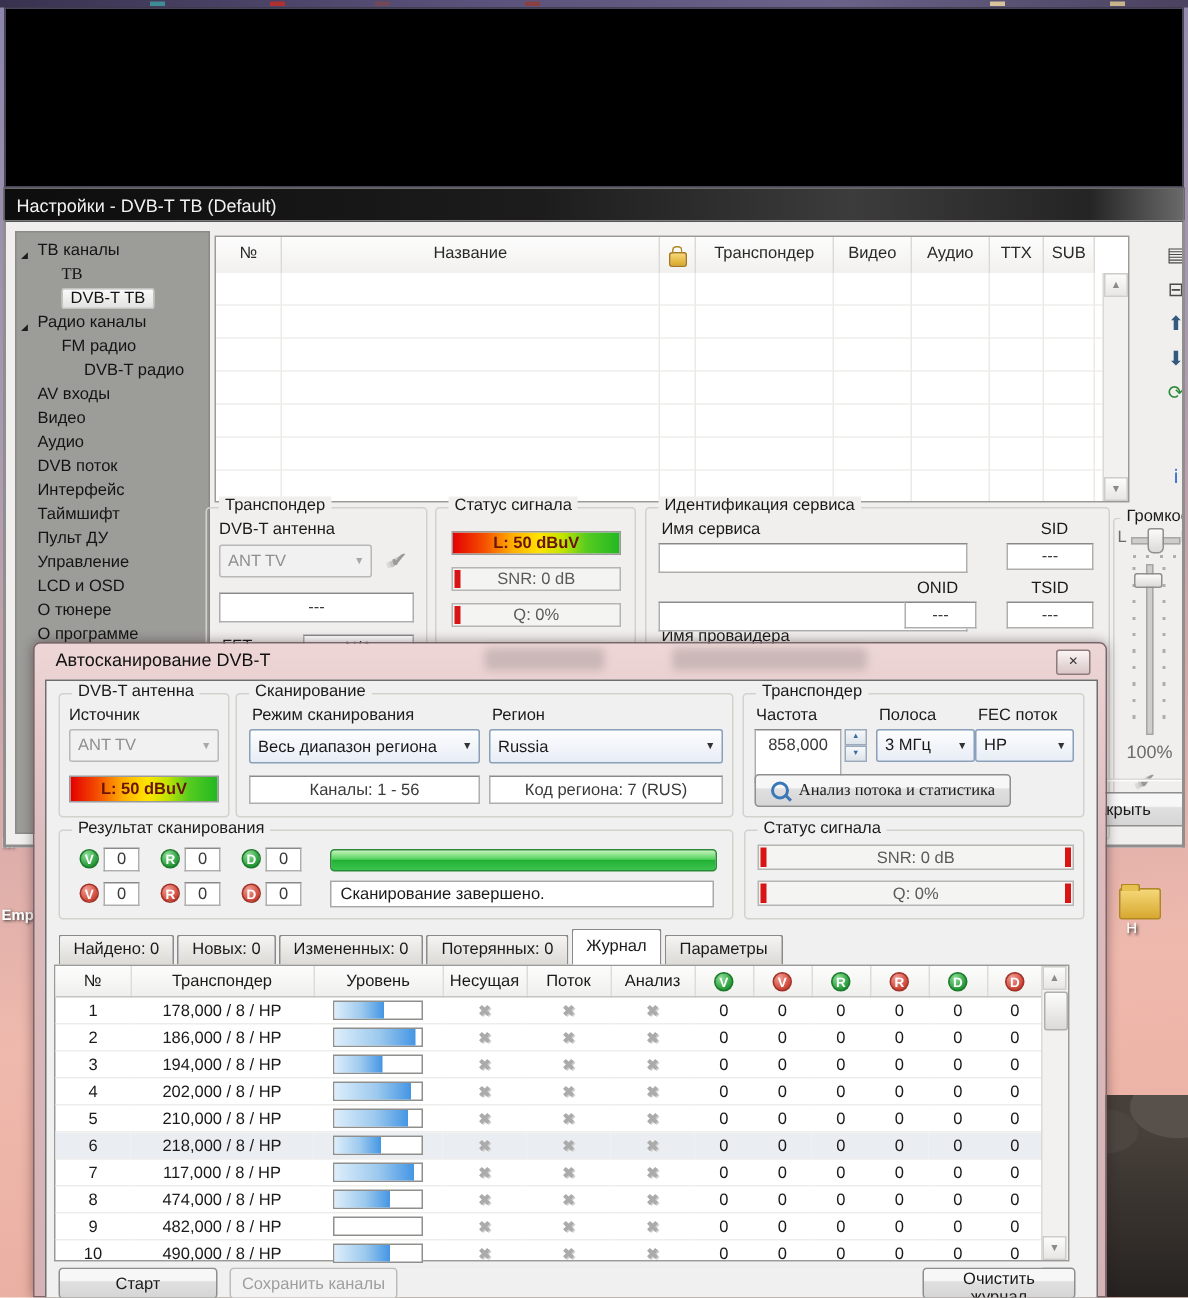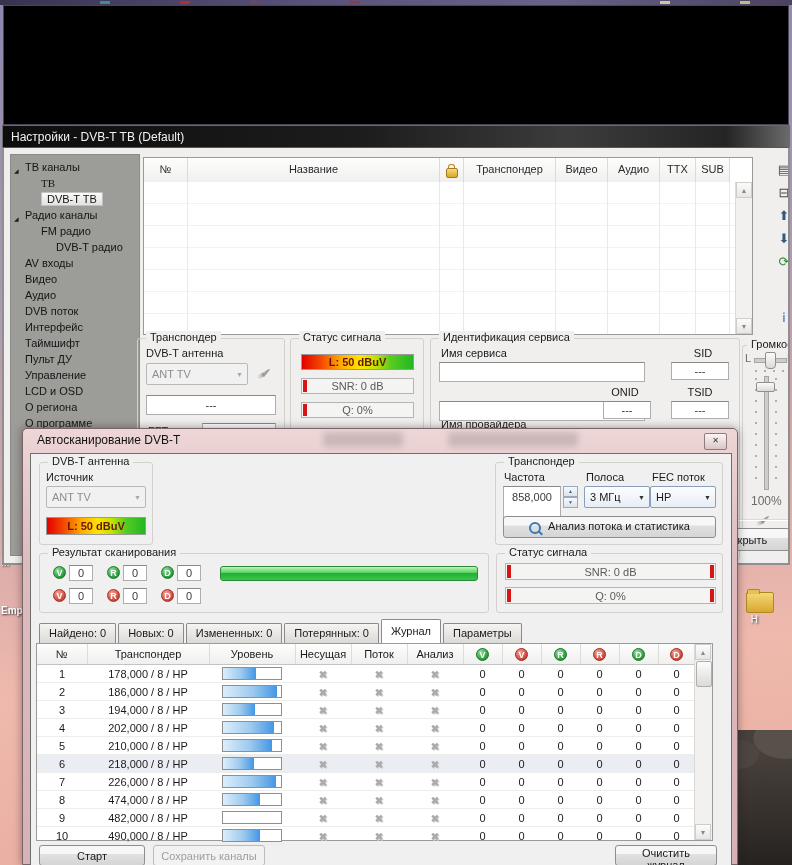--- a/index.html
+++ b/index.html
@@ -172,21 +172,21 @@
         <div class="tree-item" style="padding-left: 45px;"><span class="tree-label">DVB-T радио</span></div>
         <div class="tree-item" style="padding-left: 14px;"><span class="tree-label">AV входы</span></div>
         <div class="tree-item" style="padding-left: 14px;"><span class="tree-label">Видео</span></div>
         <div class="tree-item" style="padding-left: 14px;"><span class="tree-label">Аудио</span></div>
         <div class="tree-item" style="padding-left: 14px;"><span class="tree-label">DVB поток</span></div>
         <div class="tree-item" style="padding-left: 14px;"><span class="tree-label">Интерфейс</span></div>
         <div class="tree-item" style="padding-left: 14px;"><span class="tree-label">Таймшифт</span></div>
         <div class="tree-item" style="padding-left: 14px;"><span class="tree-label">Пульт ДУ</span></div>
         <div class="tree-item" style="padding-left: 14px;"><span class="tree-label">Управление</span></div>
         <div class="tree-item" style="padding-left: 14px;"><span class="tree-label">LCD и OSD</span></div>
-        <div class="tree-item" style="padding-left: 14px;"><span class="tree-label">О региона</span></div>
+        <div class="tree-item" style="padding-left: 14px;"><span class="tree-label">О тюнере</span></div>
         <div class="tree-item" style="padding-left: 14px;"><span class="tree-label">О программе</span></div>
       </div>
 
     <div class="chan-table">
       <div class="chan-head">
           <div class="chan-th" style="width: 44px;">№</div>
           <div class="chan-th" style="width: 252px;">Название</div>
           <div class="chan-th" style="width: 24px;"><span class="lock-icon"></span></div>
           <div class="chan-th" style="width: 92px;">Транспондер</div>
           <div class="chan-th" style="width: 52px;">Видео</div>
@@ -289,40 +289,55 @@
     <div class="gb" style="left:8px;top:8px;width:114px;height:83px;">
       <span class="gb-title">DVB-T антенна</span>
       <span class="field-label" style="left:6px;top:8px;">Источник</span>
       <div class="combo disabled" style="left:6px;top:23px;width:100px;height:22px;">
         <span class="combo-text">ANT TV</span>
         <span class="combo-arrow">▼</span>
       </div>
       <div class="levelbar" style="left:6px;top:54px;width:100px;height:18px;line-height:17px;">L: 50 dBuV</div>
     </div>
 
+    <div class="gb" style="left:126px;top:8px;width:332px;height:83px;">
+      <span class="gb-title">Сканирование</span>
+      <span class="field-label" style="left:10px;top:8px;">Режим сканирования</span>
+      <div class="combo" style="left:8px;top:23px;width:154px;height:23px;">
+        <span class="combo-text">Весь диапазон региона</span>
+        <span class="combo-arrow">▼</span>
+      </div>
+      <div class="sunken" style="position:absolute;left:8px;top:54px;width:154px;height:19px;line-height:18px;">Каналы: 1 - 56</div>
+      <span class="field-label" style="left:170px;top:8px;">Регион</span>
+      <div class="combo" style="left:168px;top:23px;width:156px;height:23px;">
+        <span class="combo-text">Russia</span>
+        <span class="combo-arrow">▼</span>
+      </div>
+      <div class="sunken" style="position:absolute;left:168px;top:54px;width:156px;height:19px;line-height:18px;">Код региона: 7 (RUS)</div>
+    </div>
 
     <div class="gb" style="left:464px;top:8px;width:228px;height:83px;">
       <span class="gb-title">Транспондер</span>
       <span class="field-label" style="left:8px;top:8px;">Частота</span>
       <div class="sunken" style="position:absolute;left:7px;top:23px;width:58px;height:36px;line-height:21px;">858,000</div>
       <div class="spin" style="left:67px;top:23px;">
         <div class="spin-btn">▲</div>
         <div class="spin-btn">▼</div>
       </div>
       <span class="field-label" style="left:90px;top:8px;">Полоса</span>
       <div class="combo" style="left:88px;top:23px;width:66px;height:22px;">
         <span class="combo-text">3 МГц</span>
         <span class="combo-arrow">▼</span>
       </div>
       <span class="field-label" style="left:156px;top:8px;">FEC поток</span>
       <div class="combo" style="left:154px;top:23px;width:66px;height:22px;">
         <span class="combo-text">HP</span>
         <span class="combo-arrow">▼</span>
       </div>
-      <button class="btn" style="position:absolute;left:7px;top:53px;width:213px;height:22px;"><span class="mag"></span><span>Анализ потока и статистика</span></button>
+      <button class="btn" style="position:absolute;left:7px;top:53px;width:171px;height:22px;font-family:Liberation Serif, serif;"><span class="mag"></span><span>Анализ потока и статистика</span></button>
     </div>
 
     <div class="gb" style="left:8px;top:99px;width:450px;height:60px;">
       <span class="gb-title">Результат сканирования</span>
       <div>
           <span class="badge green" style="position: absolute; left: 13px; top: 12px;">V</span>
           <div class="sunken counter-box" style="left: 29px; top: 11px;">0</div>
           <span class="badge green" style="position: absolute; left: 67px; top: 12px;">R</span>
           <div class="sunken counter-box" style="left: 83px; top: 11px;">0</div>
           <span class="badge green" style="position: absolute; left: 121px; top: 12px;">D</span>
@@ -330,20 +345,21 @@
         </div>
       <div>
           <span class="badge red" style="position: absolute; left: 13px; top: 35px;">V</span>
           <div class="sunken counter-box" style="left: 29px; top: 34px;">0</div>
           <span class="badge red" style="position: absolute; left: 67px; top: 35px;">R</span>
           <div class="sunken counter-box" style="left: 83px; top: 34px;">0</div>
           <span class="badge red" style="position: absolute; left: 121px; top: 35px;">D</span>
           <div class="sunken counter-box" style="left: 137px; top: 34px;">0</div>
         </div>
       <div class="progress-green" style="left:180px;top:12px;width:256px;height:13px;"></div>
+      <div class="status-box" style="left:180px;top:33px;width:256px;height:18px;">Сканирование завершено.</div>
     </div>
 
     <div class="gb" style="left:465px;top:99px;width:227px;height:60px;">
       <span class="gb-title">Статус сигнала</span>
       <div class="statbar" style="left:8px;top:9px;width:211px;height:17px;line-height:16px;">
         <span class="mark left"></span><span class="mark right"></span>
         <span>SNR: 0 dB</span>
       </div>
       <div class="statbar" style="left:8px;top:33px;width:211px;height:17px;line-height:16px;">
         <span class="mark left"></span><span class="mark right"></span>
@@ -472,21 +488,21 @@
               <td><span class="xmark">✖</span></td>
               <td>0</td>
               <td>0</td>
               <td>0</td>
               <td>0</td>
               <td>0</td>
               <td>0</td>
             </tr>
             <tr>
               <td>7</td>
-              <td>226,000 / 8 / HP</td>
+              <td>117,000 / 8 / HP</td>
               <td><span class="lvl-wrap"><span class="lvl-fill" style="display: block; width: 92%; height: 100%;"></span></span></td>
               <td><span class="xmark">✖</span></td>
               <td><span class="xmark">✖</span></td>
               <td><span class="xmark">✖</span></td>
               <td>0</td>
               <td>0</td>
               <td>0</td>
               <td>0</td>
               <td>0</td>
               <td>0</td>

